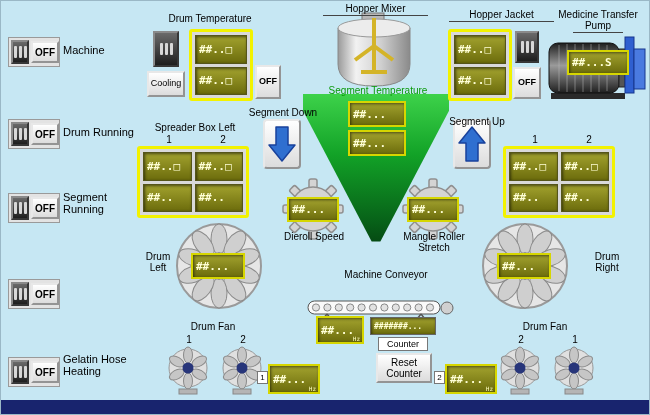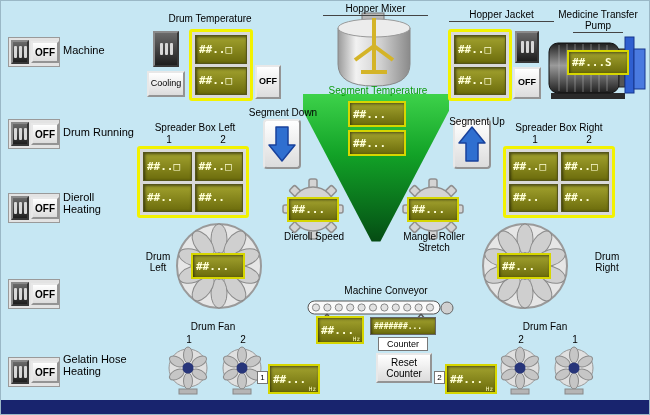--- a/index.html
+++ b/index.html
@@ -52,21 +52,21 @@
   <div class="lbl" style="left:62px;top:125px;width:85px;font-size:11px">Drum Running</div>
 
   <div class="swunit" style="left:7px;top:192px;width:52px;height:30px">
     <div class="toggle">
         <span class="tbar"></span>
         <span class="tbar"></span>
         <span class="tbar"></span>
       </div>
     <div class="btn">OFF</div>
   </div>
-  <div class="lbl" style="left:62px;top:190px;width:70px;font-size:11px">Dieroll Heating</div>
+  <div class="lbl" style="left:62px;top:190px;width:70px;font-size:11px">Segment Running</div>
 
   <div class="swunit" style="left:7px;top:278px;width:52px;height:30px">
     <div class="toggle">
         <span class="tbar"></span>
         <span class="tbar"></span>
         <span class="tbar"></span>
       </div>
     <div class="btn">OFF</div>
   </div>
 
@@ -178,21 +178,20 @@
   <div class="lbl center" style="left:138px;top:121px;width:112px">Spreader Box Left</div>
   <div class="lbl center" style="left:158px;top:133px;width:20px">1</div>
   <div class="lbl center" style="left:212px;top:133px;width:20px">2</div>
   <div class="ybox" style="left:136px;top:145px;width:112px;height:72px;grid-template-columns:1fr 1fr;grid-template-rows:1fr 1fr">
     <div class="lcd">##..□</div>
     <div class="lcd">##..□</div>
     <div class="lcd">##..</div>
     <div class="lcd">##..</div>
   </div>
 
-  <div class="lbl center" style="left:502px;top:121px;width:112px">Spreader Box Right</div>
   <div class="lbl center" style="left:524px;top:133px;width:20px">1</div>
   <div class="lbl center" style="left:578px;top:133px;width:20px">2</div>
   <div class="ybox" style="left:502px;top:145px;width:112px;height:72px;grid-template-columns:1fr 1fr;grid-template-rows:1fr 1fr">
     <div class="lcd">##..□</div>
     <div class="lcd">##..□</div>
     <div class="lcd">##..</div>
     <div class="lcd">##..</div>
   </div>
 
   <div class="icon" style="left:280px;top:176px;width:64px;height:64px">
@@ -262,21 +261,21 @@
         <ellipse cx="46" cy="18" rx="8" ry="15" transform="rotate(288 46 45)"></ellipse>
         <ellipse cx="46" cy="18" rx="8" ry="15" transform="rotate(324 46 45)"></ellipse>
       </g>
       <circle cx="46" cy="45" r="13" fill="#27357a" stroke="#444"></circle>
       <circle cx="46" cy="45" r="5" fill="#9ab0d8"></circle>
     </svg>
   </div>
   <div class="lcd" style="left:496px;top:252px;width:54px;height:26px">##...</div>
   <div class="lbl center" style="left:586px;top:250px;width:40px">Drum Right</div>
 
-  <div class="lbl center" style="left:338px;top:284px;width:94px">Machine Conveyor</div>
+  <div class="lbl center" style="left:338px;top:268px;width:94px">Machine Conveyor</div>
   <div class="icon" style="left:306px;top:297px;width:148px;height:26px">
     <svg viewBox="0 0 148 26">
       <rect x="1" y="3" width="132" height="13" rx="6.5" fill="#fafafa" stroke="#555"></rect>
       <g fill="#e2e2e2" stroke="#888">
         <circle cx="9" cy="9.5" r="3.6"></circle>
           <circle cx="20.4" cy="9.5" r="3.6"></circle>
           <circle cx="31.8" cy="9.5" r="3.6"></circle>
         <circle cx="43.2" cy="9.5" r="3.6"></circle>
           <circle cx="54.6" cy="9.5" r="3.6"></circle>
           <circle cx="66" cy="9.5" r="3.6"></circle>

